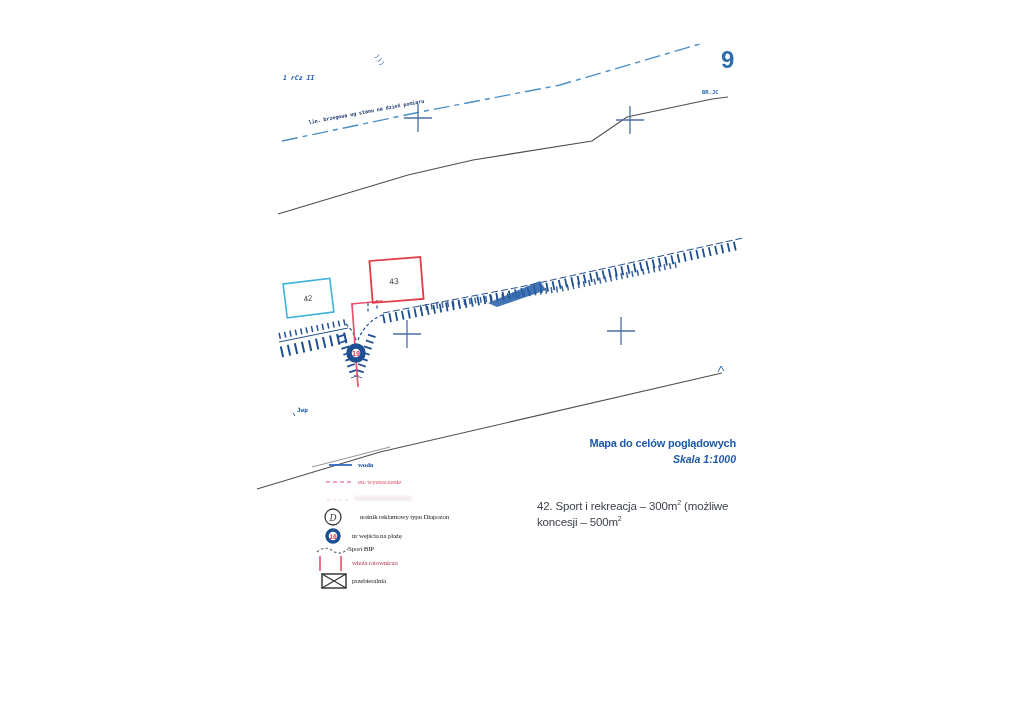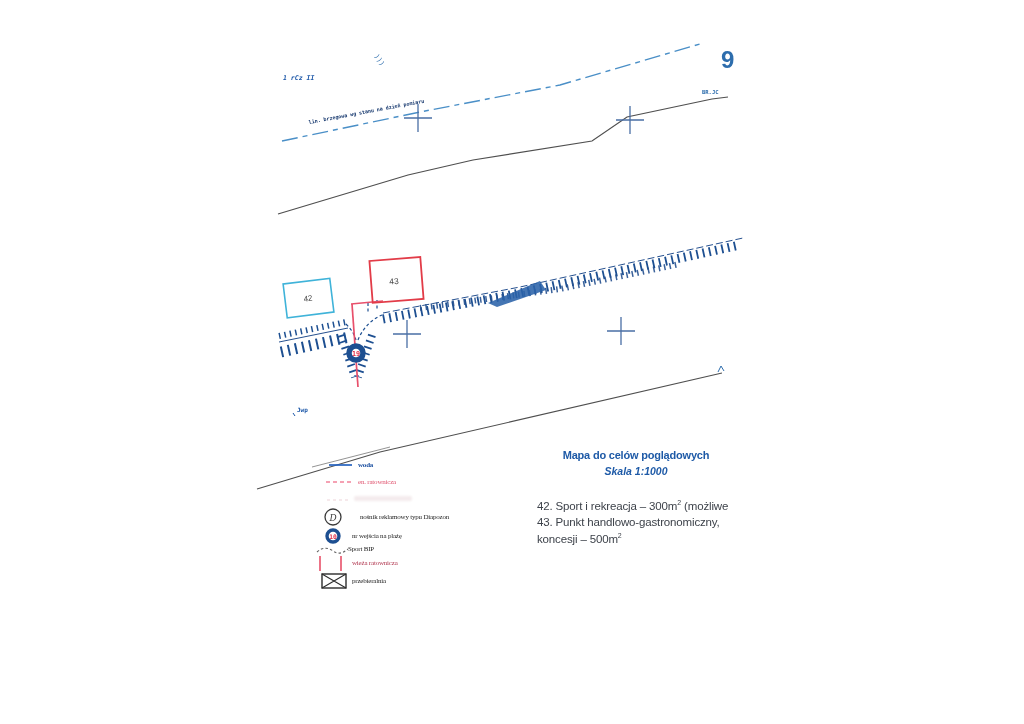--- a/index.html
+++ b/index.html
@@ -6,22 +6,22 @@
   #page{position:relative;width:1024px;height:724px;background:#ffffff;
         font-family:"Liberation Sans",sans-serif;}
   svg{position:absolute;left:0;top:0;}
   .lbl{position:absolute;font-family:Liberation Serif, serif;font-size:7px;
        color:#1f1f1f;letter-spacing:-0.2px;white-space:nowrap;}
   .lbl.navy{color:#1b4fa0;font-weight:bold;}
   .lbl.pink{color:#e05570;}
   .lbl.darkred{color:#b23a52;}
   .ghost{position:absolute;background:rgba(214,182,190,0.28);border-radius:2px;
          filter:blur(1px);}
-  #title-block{position:absolute;left:536px;top:437px;width:200px;text-align:center;
-               color:#1e5aa7;font-weight:bold;margin-top:12px;}
+  #title-block{position:absolute;left:536px;top:437px;width:200px;text-align:right;
+               color:#1e5aa7;font-weight:bold;}
   #title-line1{font-size:11px;letter-spacing:-0.2px;}
   #title-line2{font-size:10.5px;margin-top:4px;font-style:italic;}
   #notes{position:absolute;left:537px;top:498px;width:232px;color:#3d424a;
          font-size:11.5px;line-height:16.3px;letter-spacing:-0.15px;}
   #notes sup{font-size:7px;line-height:0;}
 </style>
 </head>
 <body>
 
 <div id="page">
@@ -101,32 +101,31 @@
 
     <path d="M320,556 V571 M341,556 V571" stroke="#e8526a" stroke-width="1.6" fill="none"></path>
 
     <g stroke="#2d2d2d" fill="none">
       <rect x="322" y="574" width="24" height="14" stroke-width="1.4"></rect>
       <path d="M322,574 L346,588 M346,574 L322,588" stroke-width="1.1"></path>
     </g>
   </svg>
 
   <div class="lbl navy" style="left:358px;top:461px;">woda</div>
-  <div class="lbl pink" style="left:358px;top:478px;">en. ratownicza</div>
+  <div class="lbl pink" style="left:358px;top:478px;">en. wyznaczenie</div>
   <div class="ghost" style="left:354px;top:496px;width:58px;height:5px;"></div>
   <div class="lbl" style="left:360px;top:513px;">nośnik reklamowy typu Diapozon</div>
   <div class="lbl" style="left:352px;top:532px;">nr wejścia na plażę</div>
   <div class="lbl" style="left:348px;top:545px;">Sport BIP</div>
   <div class="lbl darkred" style="left:352px;top:559px;">wieża ratownicza</div>
   <div class="lbl" style="left:352px;top:577px;">przebieralnia</div>
 
   <div id="title-block">
     <div id="title-line1">Mapa do celów poglądowych</div>
     <div id="title-line2">Skala 1:1000</div>
   </div>
 
   <div id="notes">
     <div><span>42. Sport i rekreacja – 300m</span><sup>2</sup><span> (możliwe</span></div>
-    <div><span>43. Punkt handlowo-gastronomiczny,</span></div>
     <div><span>koncesji – 500m</span><sup>2</sup></div>
   </div>
 
 </div>
 
 </body></html>

